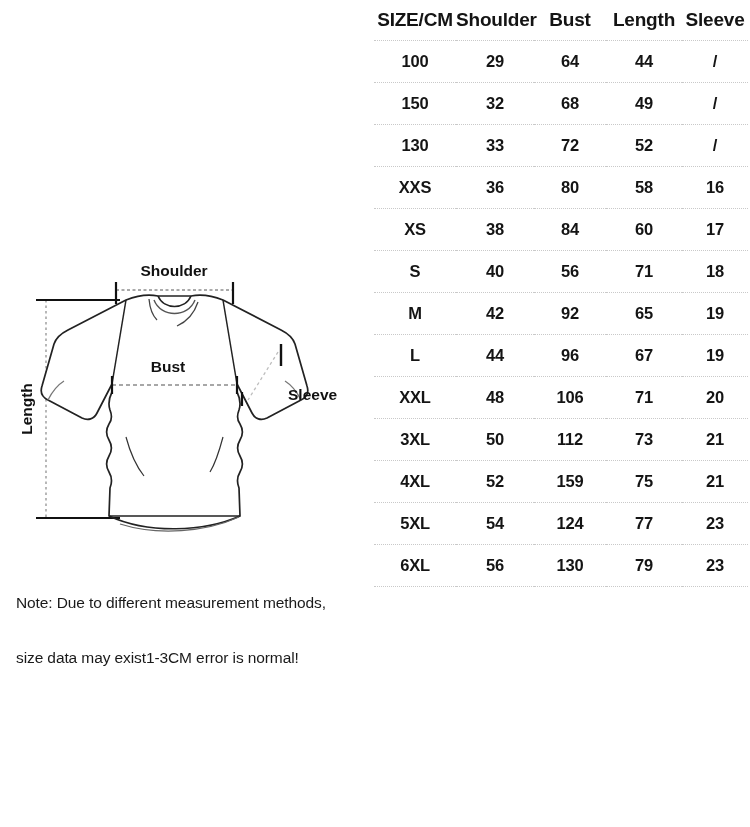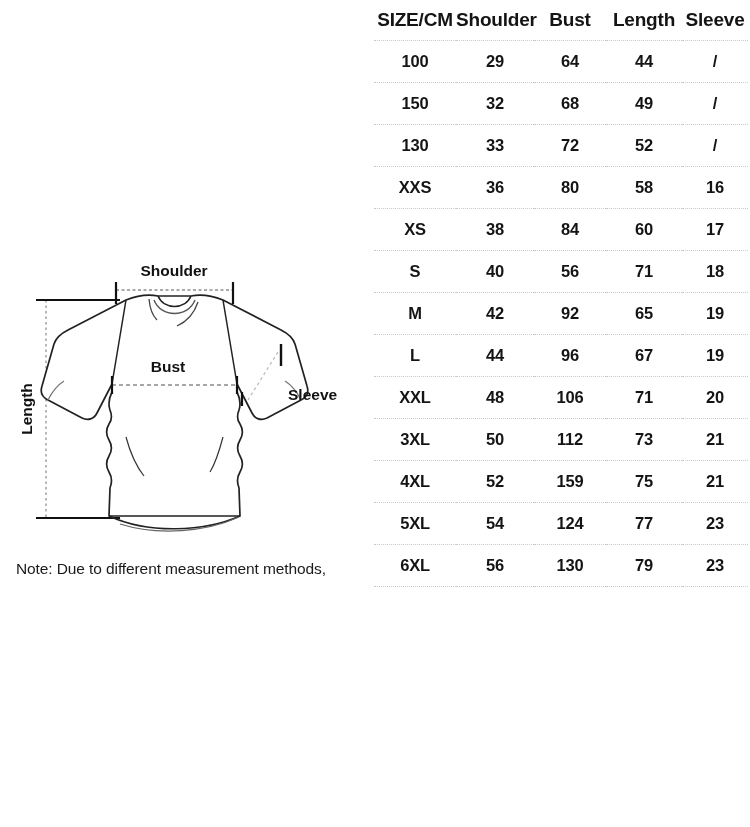--- a/index.html
+++ b/index.html
@@ -44,20 +44,21 @@
     top: 558px;
     width: 340px;
     font-size: 15.5px;
     line-height: 21px;
     color: #1a1a1a;
     letter-spacing: -0.1px;
   }
   #note-block .note-line {
     display: block;
     white-space: nowrap;
+    margin-top: 34px;
   }
 
   
   #size-table-panel {
     position: absolute;
     left: 372px;
     top: 0;
     width: 378px;
     height: 827px;
   }
@@ -194,20 +195,21 @@
         <line x1="273" y1="92" x2="273" y2="114" stroke="#111111" stroke-width="2.4"></line>
         <line x1="234" y1="140" x2="234" y2="154" stroke="#111111" stroke-width="2.2"></line>
       </g>
       <text class="dim-label" x="280" y="148" text-anchor="start">Sleeve</text>
 
     </svg>
   </div>
 
   <div id="note-block">
     <span class="note-line">Note: Due to different measurement methods,</span>
+    <span class="note-line">size data may exist1-3CM error is normal!</span>
   </div>
 
 </div>
 
 <div id="size-table-panel">
   <table class="size-table">
     <colgroup>
       <col class="c-size">
       <col class="c-shoulder">
       <col class="c-bust">

